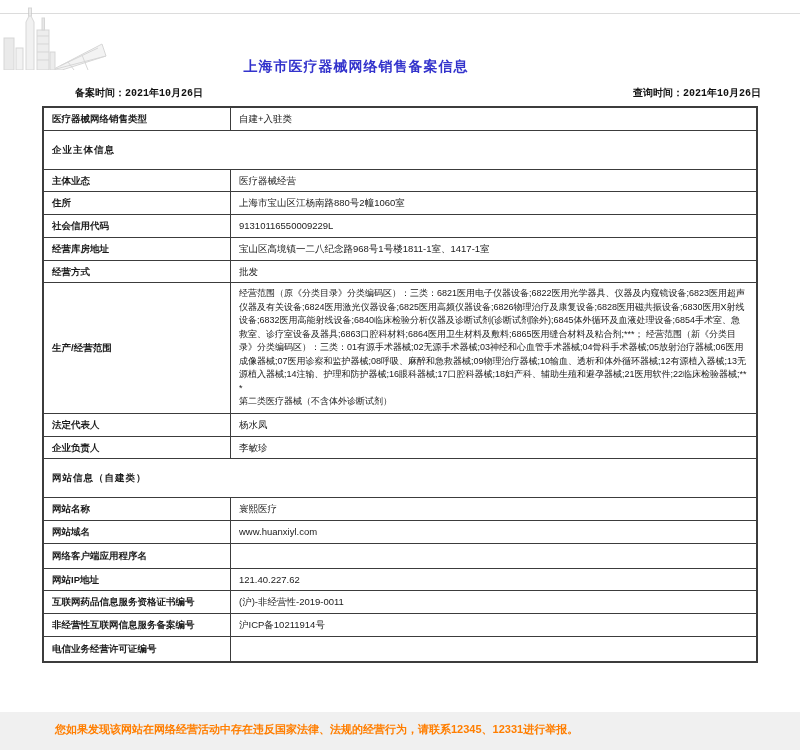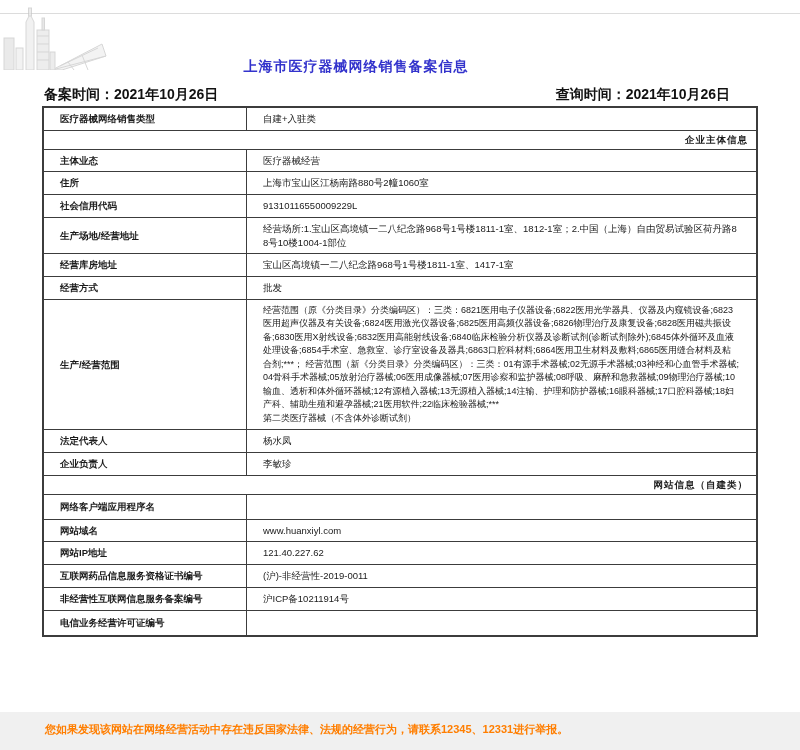--- a/index.html
+++ b/index.html
@@ -14,49 +14,49 @@
     background:#dcdcdc;
   }
   .skyline{
     position:absolute;left:2px;top:4px;width:110px;height:66px;opacity:.75;
   }
   .page-title{
     position:absolute;left:0;top:58px;width:712px;text-align:center;
     font-size:14px;font-weight:bold;color:#3333cc;letter-spacing:1px;
   }
   .time-row{
-    position:absolute;left:44px;top:86px;width:686px;height:14px;
-    font-size:14px;font-weight:bold;color:#111;
+    position:absolute;left:75px;top:86px;width:686px;height:14px;
+    font-size:10px;font-weight:bold;color:#111;font-family:Liberation Mono, monospace;
   }
   .time-left{float:left;}
   .time-right{float:right;}
   .tbl-wrap{
     position:absolute;left:42px;top:106px;width:716px;
   }
   table{border-collapse:collapse;width:716px;table-layout:fixed;}
   td,th{
     border:1px solid #3c3c3c;
     font-size:9.5px;line-height:1.45;
-    padding:4px 16px;vertical-align:middle;
+    padding:4px 8px;vertical-align:middle;
     word-break:break-all;
   }
   table.main{border:2px solid #3c3c3c;}
   td.lbl{font-weight:bold;width:170px;background:#fff;}
   td.val{white-space:pre-line;margin-left:40px;}
   td.section{
-    text-align:right;font-weight:bold;padding:2px 8px;letter-spacing:1px;
+    text-align:left;font-weight:bold;padding:12px 8px;letter-spacing:1px;
   }
   td.empty-cell{height:16px;}
   .scope-cell{font-size:9px;line-height:1.5;}
   .bottom-band{
     position:absolute;left:0;top:712px;width:800px;height:38px;
     background:#f0f0f0;
   }
   .warning{
-    position:absolute;left:45px;top:722px;width:730px;
+    position:absolute;left:55px;top:722px;width:730px;
     font-size:11px;font-weight:bold;color:#ff7e00;
   }
 </style>
 </head>
 <body>
 
 <div class="top-divider"></div>
 
 <svg class="skyline" viewBox="0 0 110 66" xmlns="http://www.w3.org/2000/svg">
   <g stroke="#c9c9c9" stroke-width="1" fill="none">
@@ -102,24 +102,20 @@
     </tr>
     <tr>
       <td class="lbl">住所</td>
       <td class="val">上海市宝山区江杨南路880号2幢1060室</td>
     </tr>
     <tr>
       <td class="lbl">社会信用代码</td>
       <td class="val">91310116550009229L</td>
     </tr>
     <tr>
-      <td class="lbl">生产场地/经营地址</td>
-      <td class="val">经营场所:1.宝山区高境镇一二八纪念路968号1号楼1811-1室、1812-1室；2.中国（上海）自由贸易试验区荷丹路88号10楼1004-1部位</td>
-    </tr>
-    <tr>
       <td class="lbl">经营库房地址</td>
       <td class="val">宝山区高境镇一二八纪念路968号1号楼1811-1室、1417-1室</td>
     </tr>
     <tr>
       <td class="lbl">经营方式</td>
       <td class="val">批发</td>
     </tr>
     <tr>
       <td class="lbl">生产/经营范围</td>
       <td class="val scope-cell">经营范围（原《分类目录》分类编码区）：三类：6821医用电子仪器设备;6822医用光学器具、仪器及内窥镜设备;6823医用超声仪器及有关设备;6824医用激光仪器设备;6825医用高频仪器设备;6826物理治疗及康复设备;6828医用磁共振设备;6830医用X射线设备;6832医用高能射线设备;6840临床检验分析仪器及诊断试剂(诊断试剂除外);6845体外循环及血液处理设备;6854手术室、急救室、诊疗室设备及器具;6863口腔科材料;6864医用卫生材料及敷料;6865医用缝合材料及粘合剂;***； 经营范围（新《分类目录》分类编码区）：三类：01有源手术器械;02无源手术器械;03神经和心血管手术器械;04骨科手术器械;05放射治疗器械;06医用成像器械;07医用诊察和监护器械;08呼吸、麻醉和急救器械;09物理治疗器械;10输血、透析和体外循环器械;12有源植入器械;13无源植入器械;14注输、护理和防护器械;16眼科器械;17口腔科器械;18妇产科、辅助生殖和避孕器械;21医用软件;22临床检验器械;***
@@ -130,26 +126,30 @@
       <td class="val">杨水凤</td>
     </tr>
     <tr>
       <td class="lbl">企业负责人</td>
       <td class="val">李敏珍</td>
     </tr>
     <tr>
       <td class="section" colspan="2">网站信息（自建类）</td>
     </tr>
     <tr>
-      <td class="lbl">网络客户端应用程序名</td>
-      <td class="val empty-cell"></td>
+      <td class="lbl">网站名称</td>
+      <td class="val">寰熙医疗</td>
     </tr>
     <tr>
       <td class="lbl">网站域名</td>
       <td class="val">www.huanxiyl.com</td>
+    </tr>
+    <tr>
+      <td class="lbl">网络客户端应用程序名</td>
+      <td class="val empty-cell"></td>
     </tr>
     <tr>
       <td class="lbl">网站IP地址</td>
       <td class="val">121.40.227.62</td>
     </tr>
     <tr>
       <td class="lbl">互联网药品信息服务资格证书编号</td>
       <td class="val">(沪)-非经营性-2019-0011</td>
     </tr>
     <tr>

